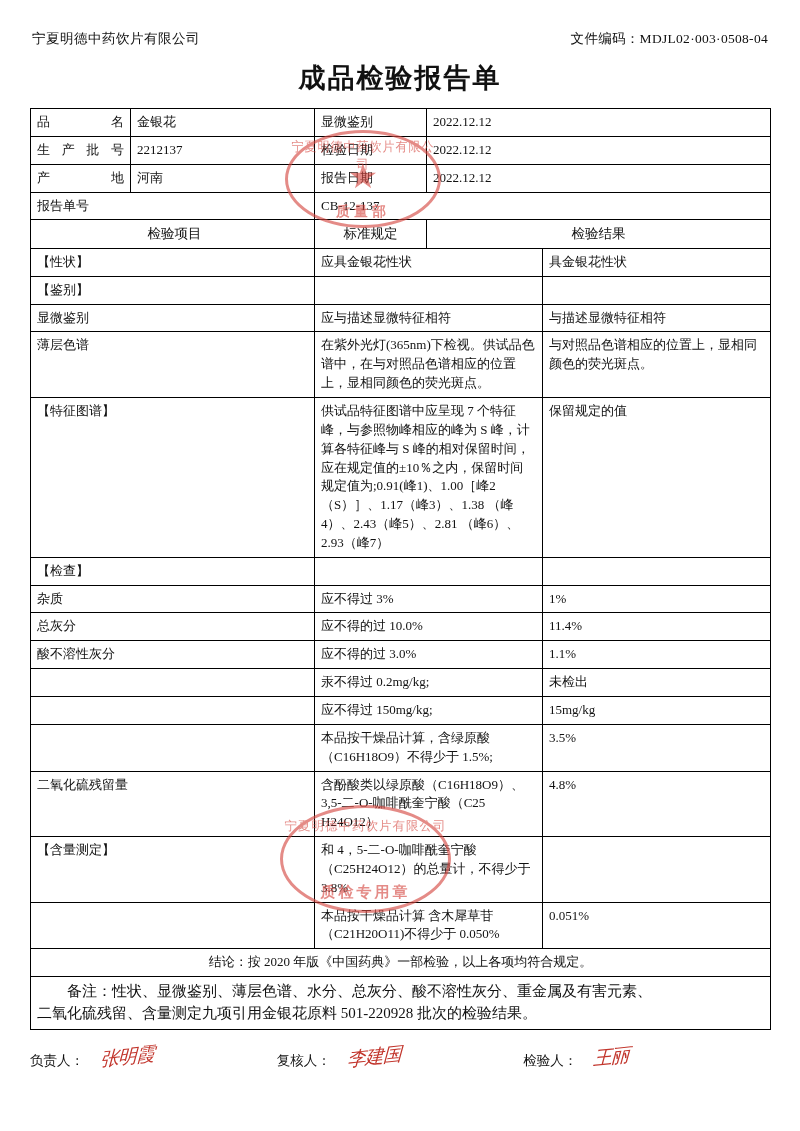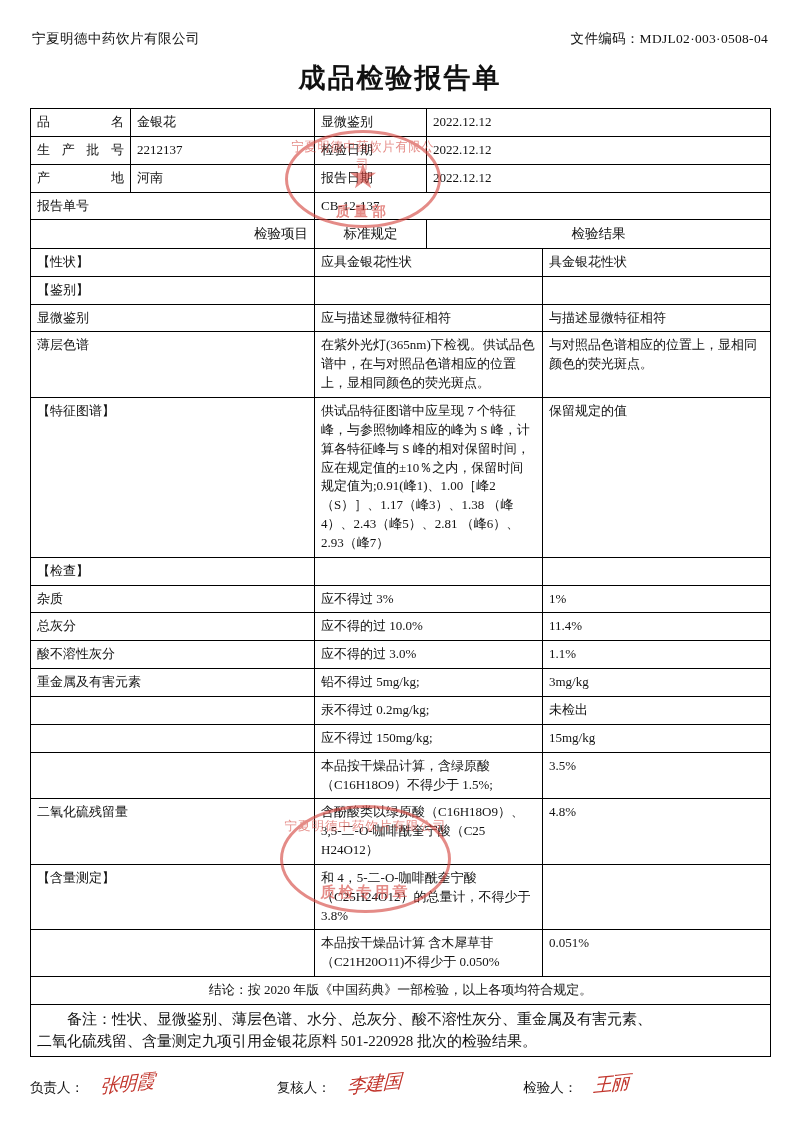--- a/index.html
+++ b/index.html
@@ -161,21 +161,21 @@
         <td class="cellpad">河南</td>
         <td class="cellpad">报告日期</td>
         <td class="cellpad">2022.12.12</td>
       </tr>
       <tr>
         <td class="cellpad" colspan="2">报告单号</td>
         <td class="cellpad" colspan="2">CB-12-137</td>
       </tr>
 
       <tr>
-        <td class="colhead" colspan="2" style="text-align:right;padding-left:10px;margin-left:25px;">检验项目</td>
+        <td class="colhead" colspan="2" style="text-align:center;padding-left:10px;margin-left:25px;">检验项目</td>
         <td class="colhead">标准规定</td>
         <td class="colhead">检验结果</td>
       </tr>
     </tbody>
   </table>
 
   <table class="main tight" style="margin-top:-1px;">
     <colgroup>
       <col style="width:284px">
       <col style="width:228px">
@@ -219,25 +219,20 @@
         </tr>
         <tr>
           <td>总灰分</td>
           <td>应不得的过 10.0%</td>
           <td>11.4%</td>
         </tr>
         <tr>
           <td>酸不溶性灰分</td>
           <td>应不得的过 3.0%</td>
           <td>1.1%</td>
-        </tr>
-        <tr>
-          <td>重金属及有害元素</td>
-          <td>铅不得过 5mg/kg;</td>
-          <td>3mg/kg</td>
         </tr>
         <tr>
           <td></td>
           <td>汞不得过 0.2mg/kg;</td>
           <td>未检出</td>
         </tr>
         <tr>
           <td></td>
           <td>应不得过 150mg/kg;</td>
           <td>15mg/kg</td>

